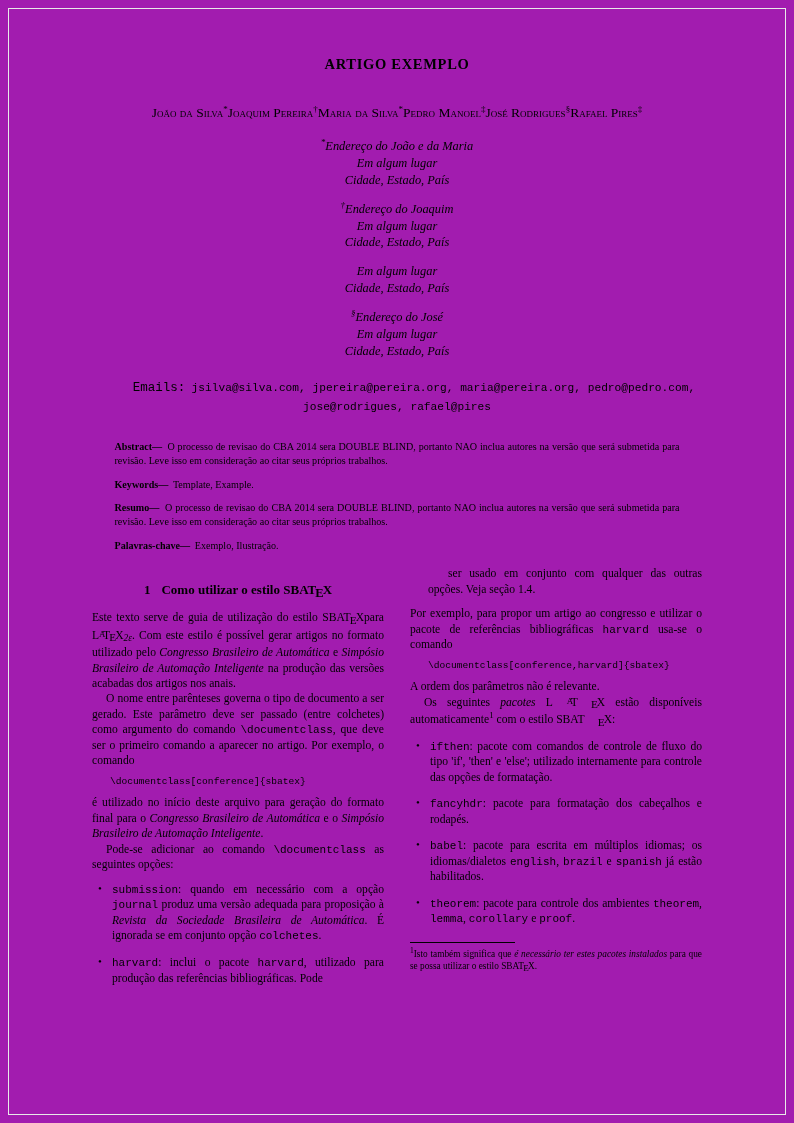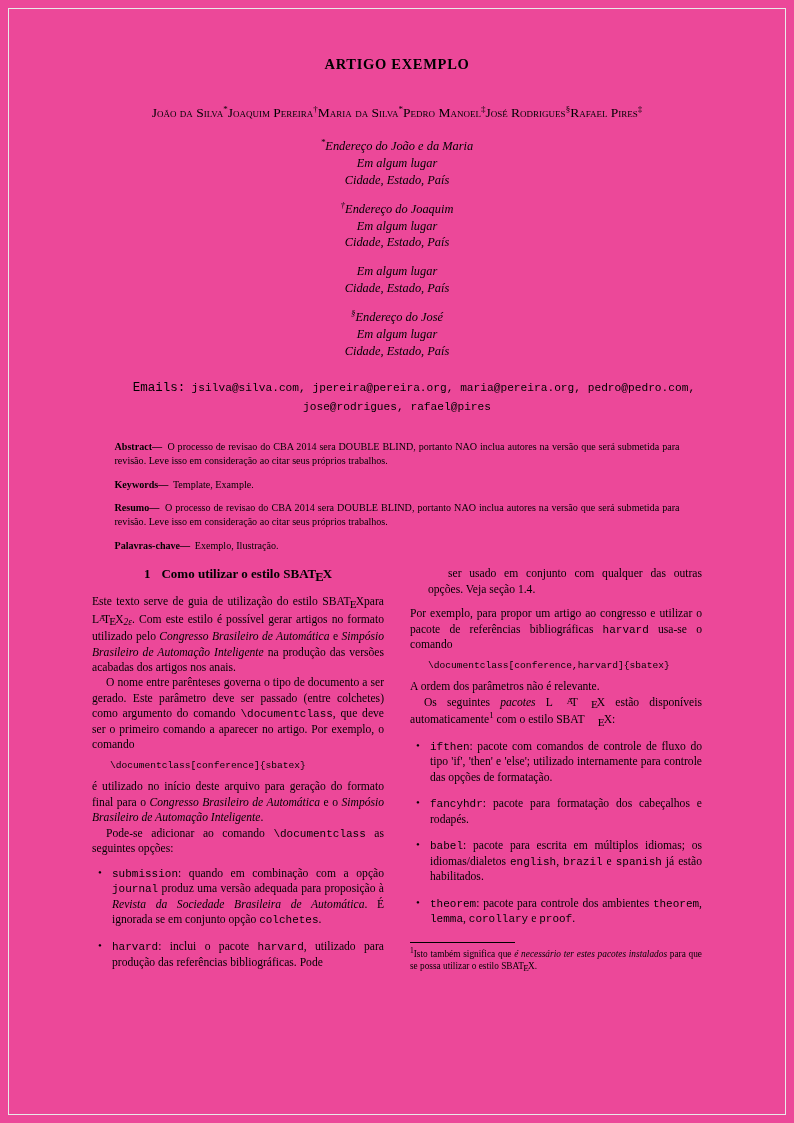--- a/index.html
+++ b/index.html
@@ -8,21 +8,21 @@
     background: #ffffff;
   }
   body {
     font-family: "Liberation Serif", serif;
     color: #000000;
   }
   .page {
     position: relative;
     width: 794px;
     height: 1123px;
-    background: #ec4899;
+    background: #a21caf;
     box-sizing: border-box;
     overflow: hidden;
   }
   .page-frame {
     position: absolute;
     left: 8px;
     top: 8px;
     right: 8px;
     bottom: 8px;
     border: 1px solid #e9e9e9;
@@ -114,21 +114,21 @@
     font-size: 11.6px;
     line-height: 1.33;
     text-align: justify;
   }
   .col.left { margin-right: 26px; }
 
   h2.section {
     text-align: center;
     font-size: 13px;
     font-weight: bold;
-    margin: 0 0 9px 0;
+    margin: 16px 0 9px 0;
     line-height: 1.2;
   }
   h2.section .num { margin-right: 11px; }
 
   p.para {
     margin: 0;
     text-indent: 14px;
   }
   p.para.noindent { text-indent: 0; }
 
@@ -271,21 +271,21 @@
 
         <p class="para"><span>O nome entre parênteses governa o tipo de documento a ser gerado. Este parâmetro deve ser passado (entre colchetes) como argumento do comando </span><code class="inline">\documentclass</code><span>, que deve ser o primeiro comando a aparecer no artigo. Por exemplo, o comando</span></p>
 
         <div class="code">\documentclass[conference]{sbatex}</div>
 
         <p class="para noindent"><span>é utilizado no início deste arquivo para geração do formato final para o </span><em class="it">Congresso Brasileiro de Automática</em><span> e o </span><em class="it">Simpósio Brasileiro de Automação Inteligente</em><span>.</span></p>
 
         <p class="para"><span>Pode-se adicionar ao comando </span><code class="inline">\documentclass</code><span> as seguintes opções:</span></p>
 
         <ul class="bullets">
-          <li><code class="inline">submission</code><span>: quando em combinação com a opção </span><code class="inline">journal</code><span> produz uma versão adequada para proposição à </span><em class="it">Revista da Sociedade Brasileira de Automática</em><span>. É ignorada se em conjunto opção </span><code class="inline">colchetes</code><span>.</span></li>
+          <li><code class="inline">submission</code><span>: quando em necessário com a opção </span><code class="inline">journal</code><span> produz uma versão adequada para proposição à </span><em class="it">Revista da Sociedade Brasileira de Automática</em><span>. É ignorada se em conjunto opção </span><code class="inline">colchetes</code><span>.</span></li>
           <li class="tight"><code class="inline">harvard</code><span>: inclui o pacote </span><code class="inline">harvard</code><span>, utilizado para produção das referências bibliográficas. Pode</span></li>
         </ul>
       </div>
 
       <div class="col right">
 
         <p class="para" style="text-indent:20px;margin-left:18px;">ser usado em conjunto com qualquer das outras opções. Veja seção 1.4.</p>
 
         <p class="para noindent" style="margin-top:9px;"><span>Por exemplo, para propor um artigo ao congresso e utilizar o pacote de referências bibliográficas </span><code class="inline">harvard</code><span> usa-se o comando</span></p>
 

